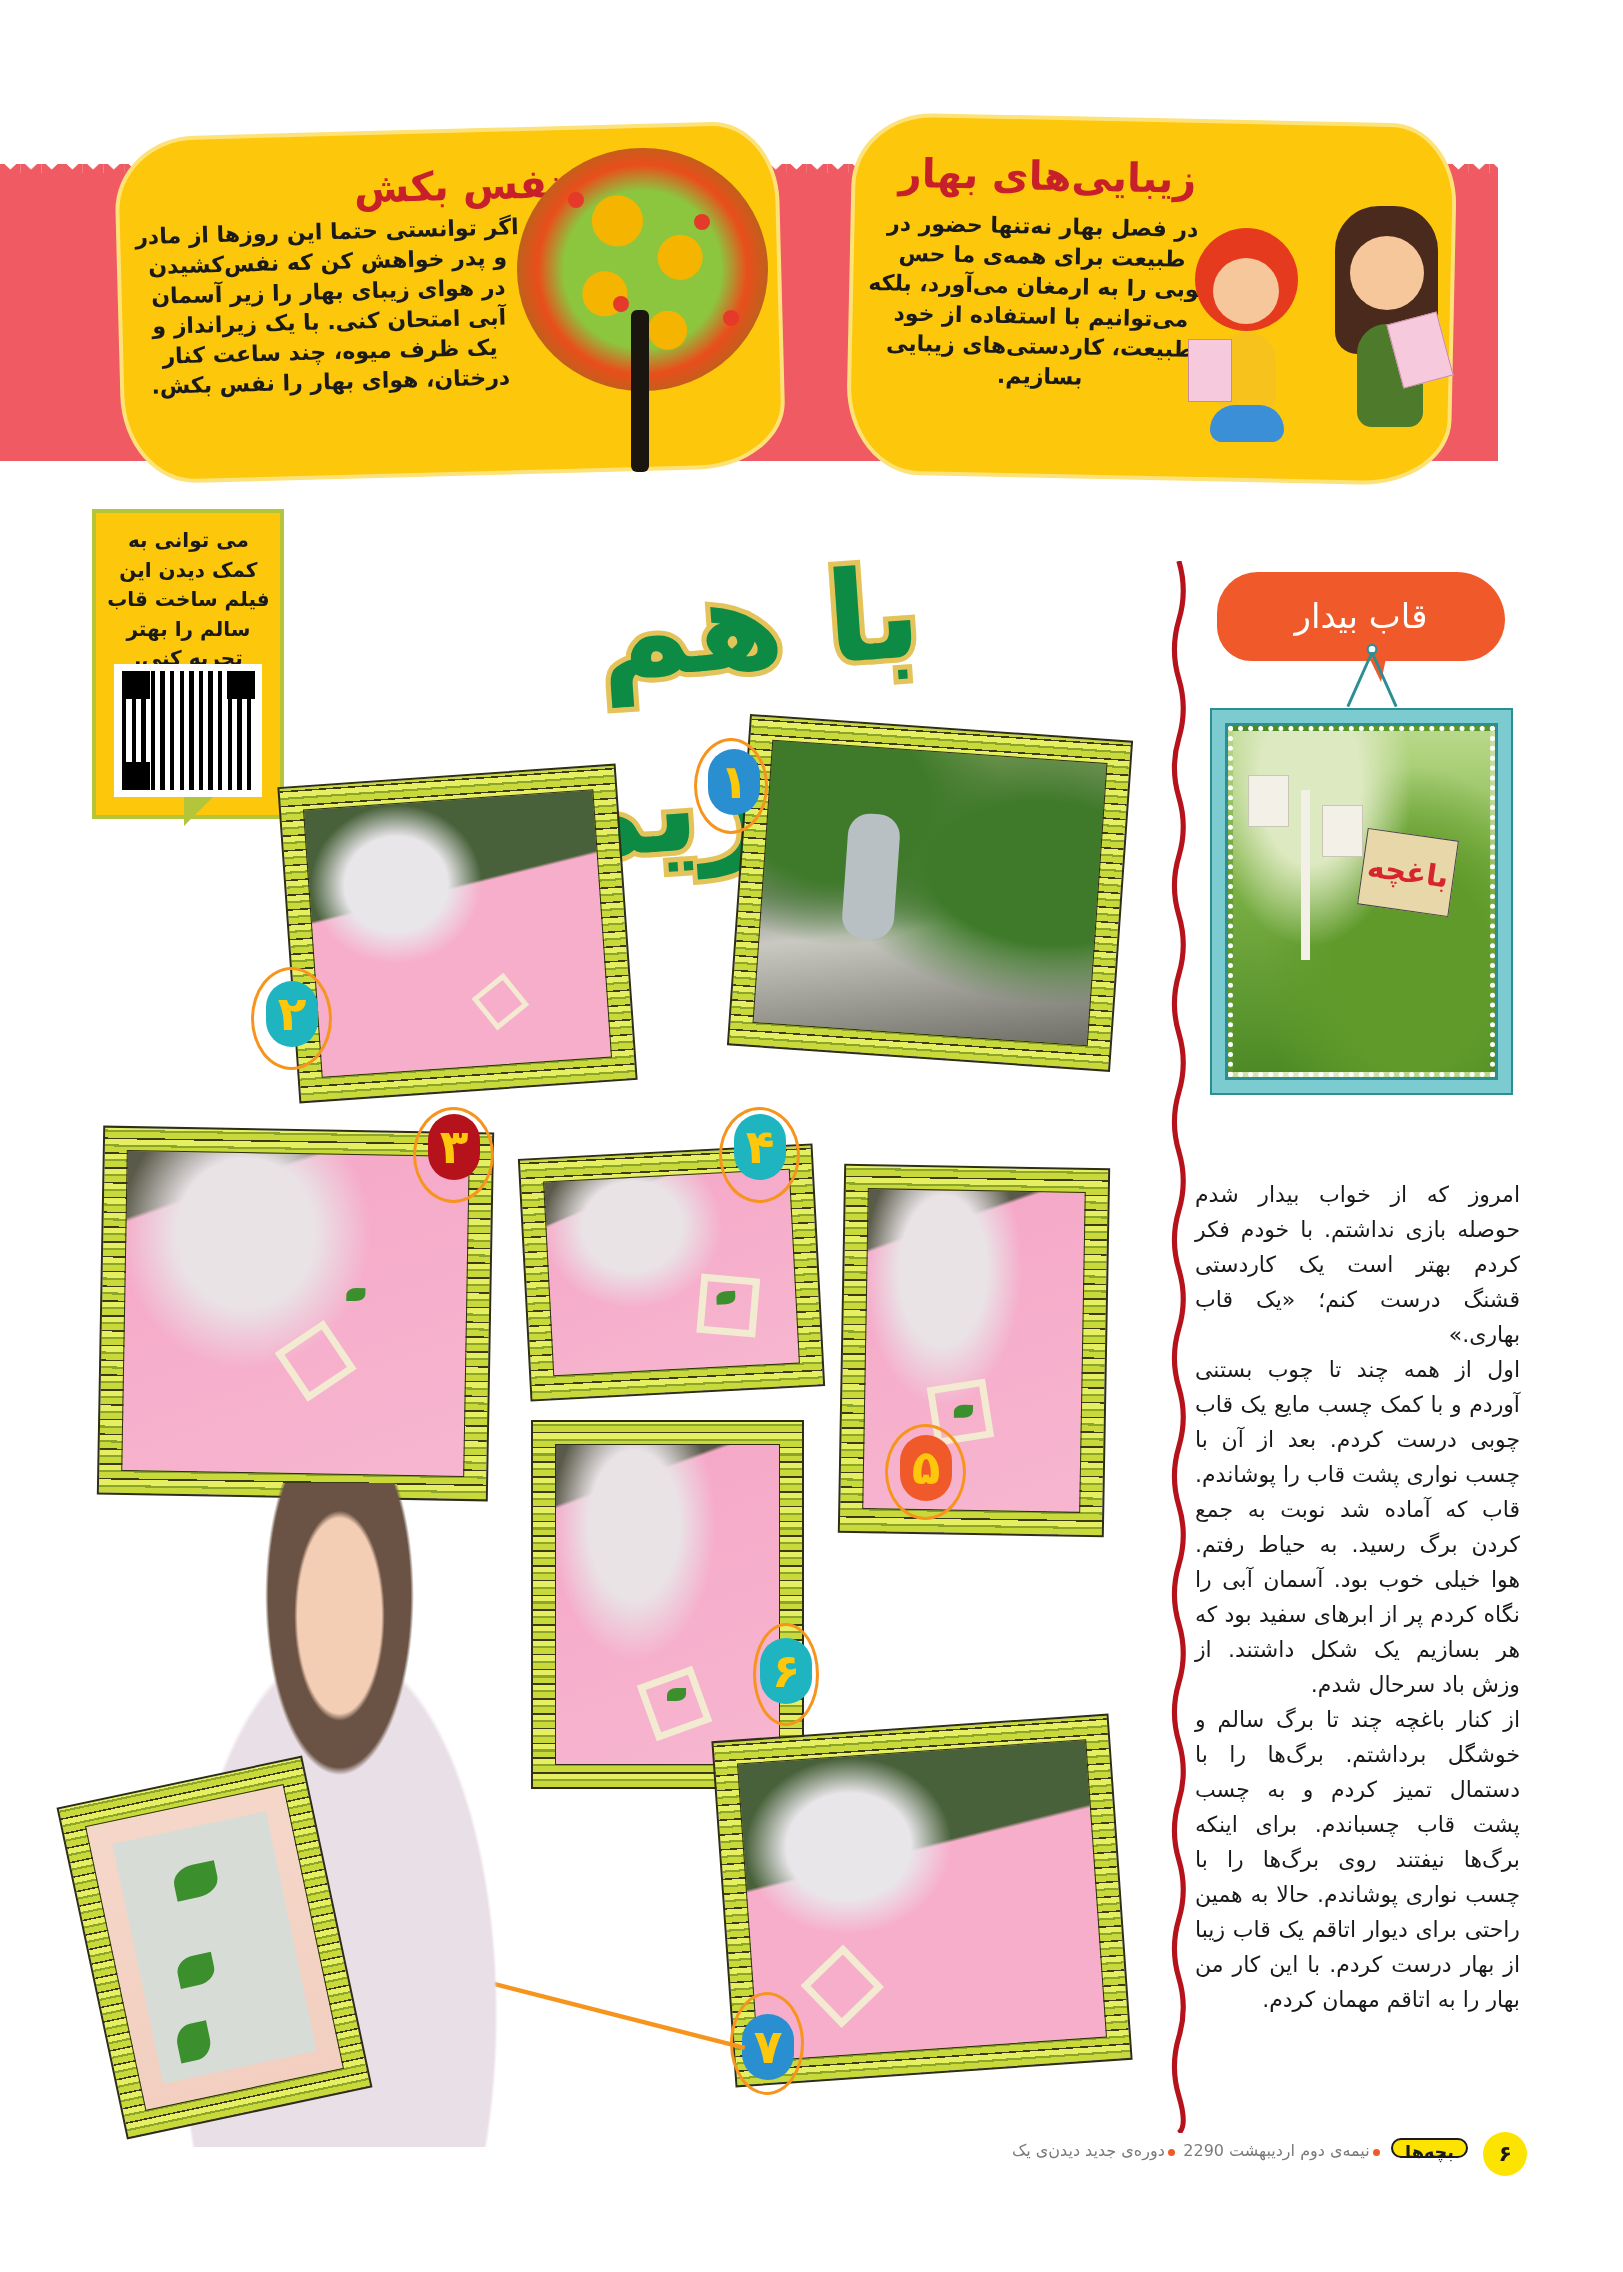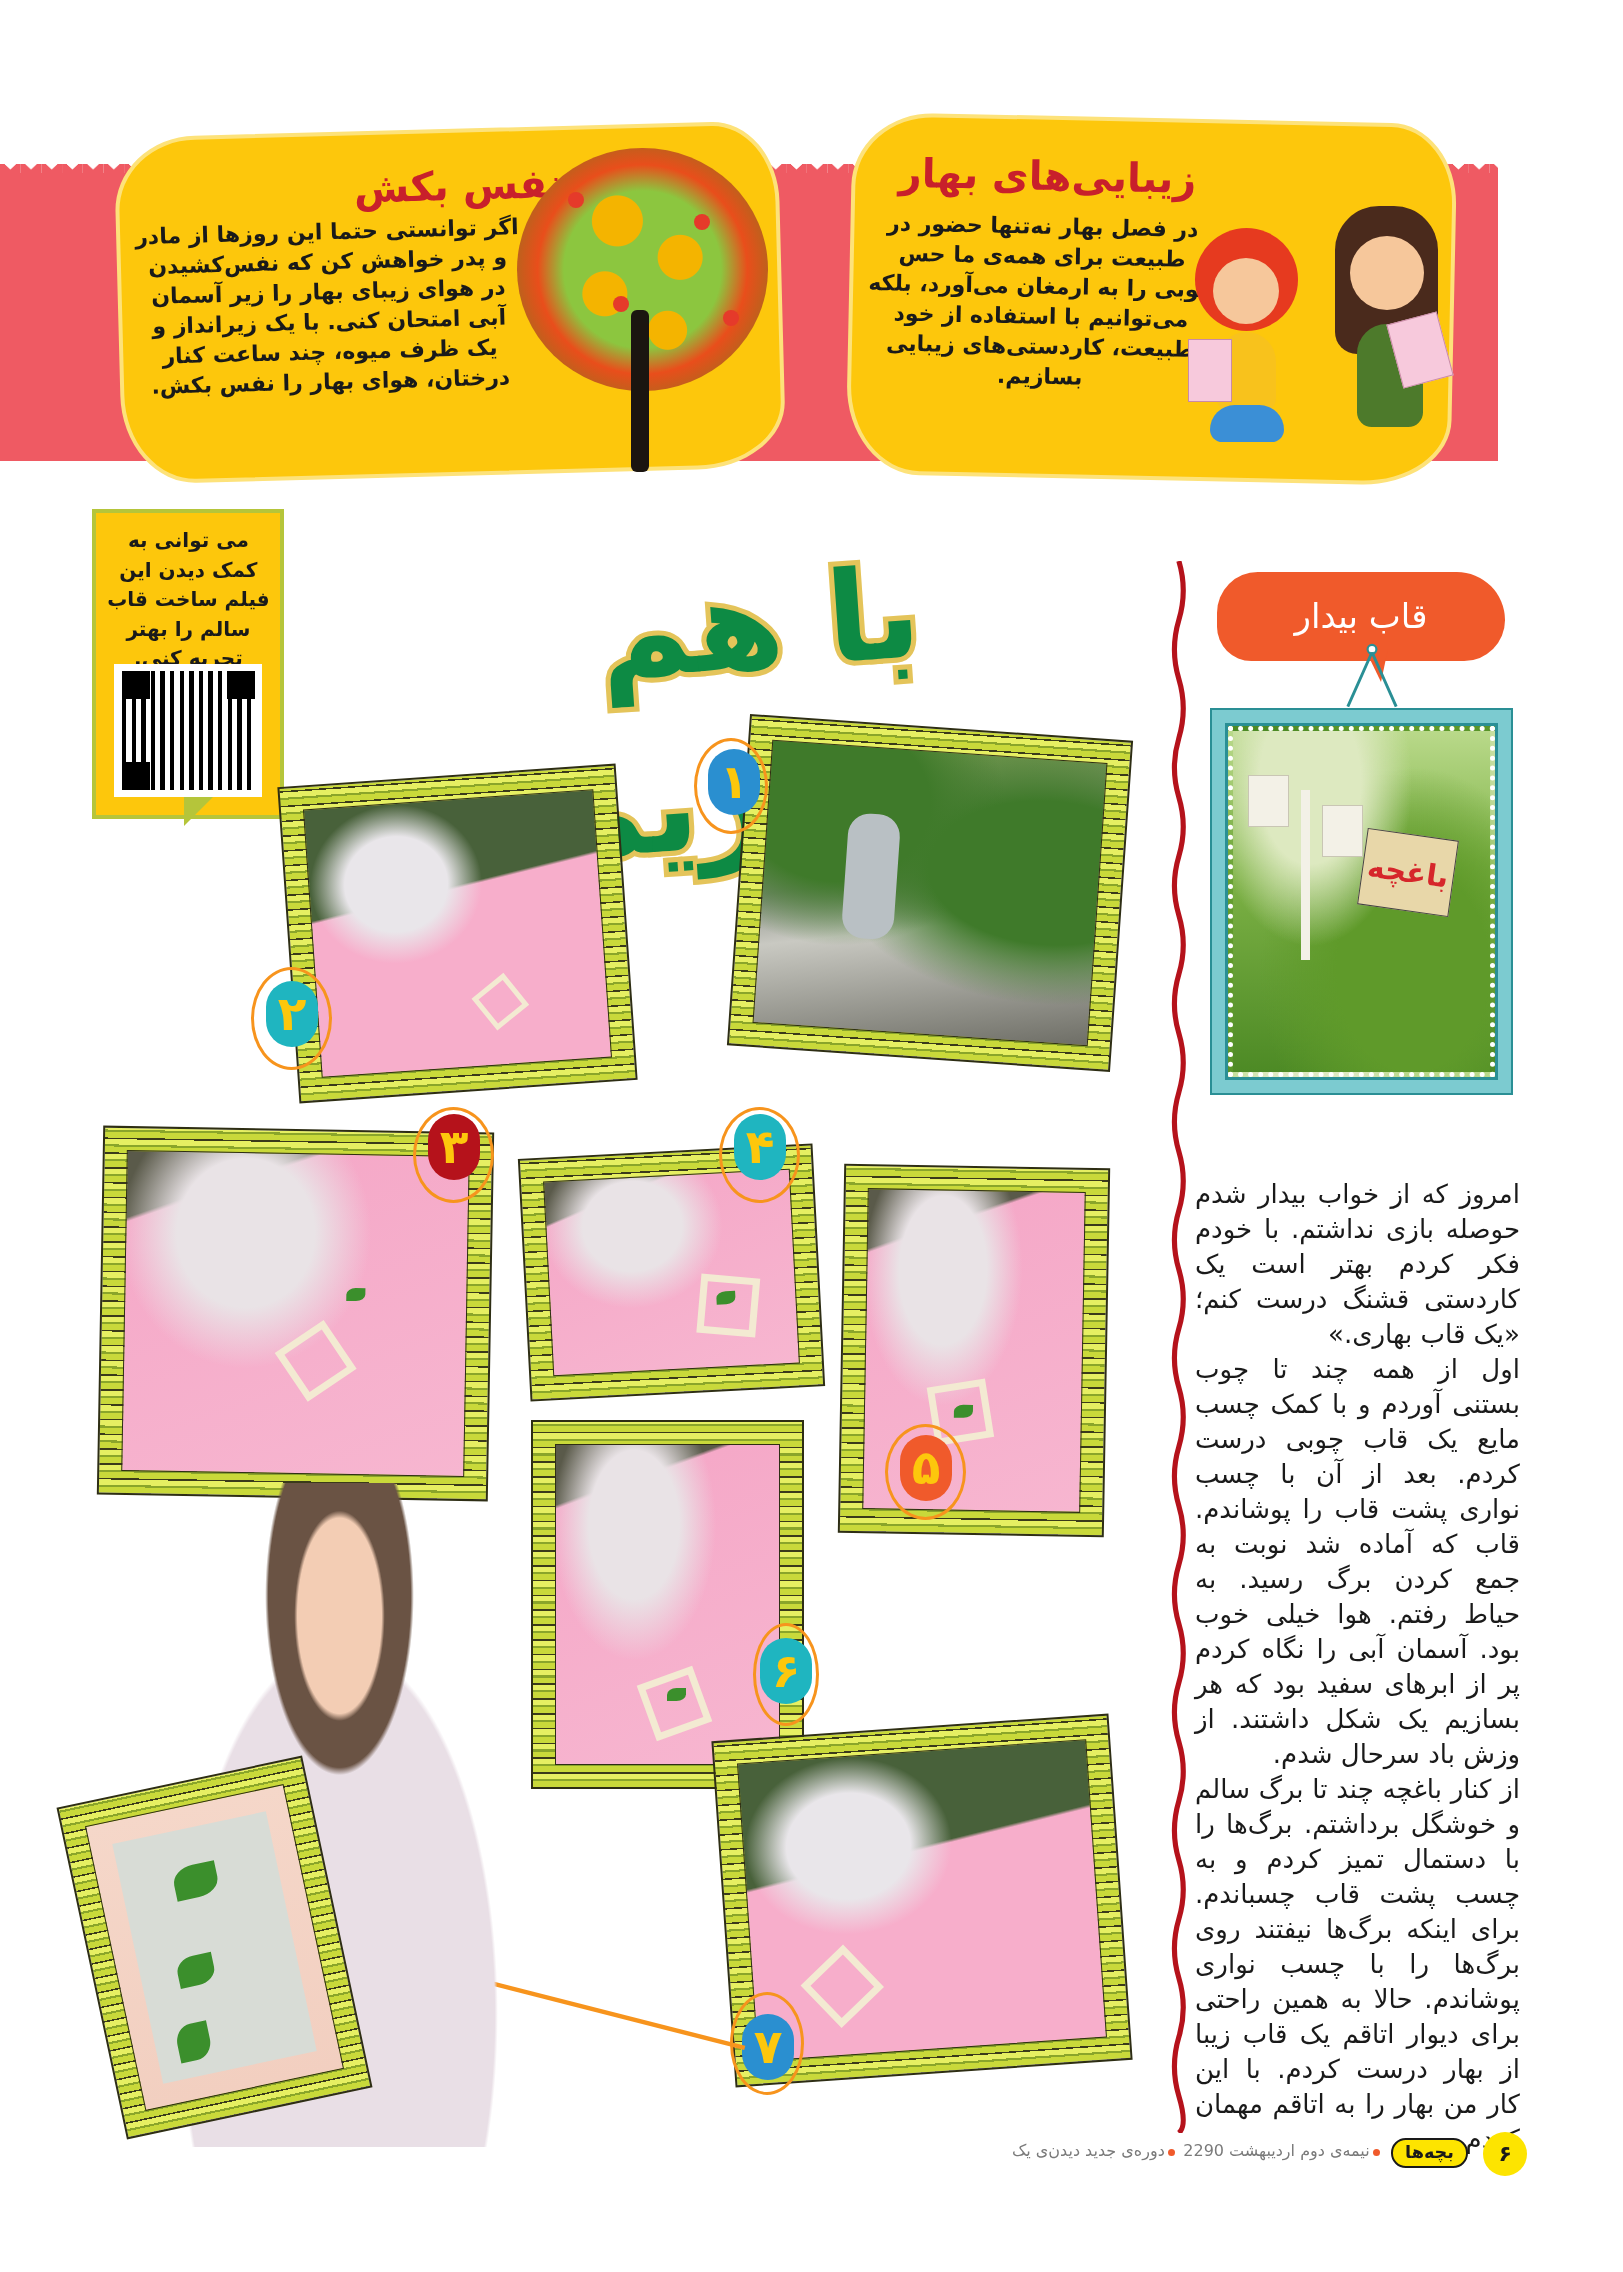--- a/index.html
+++ b/index.html
@@ -87,21 +87,21 @@
   }
   .lamp { position: absolute; background: #f3f1e7; border: 1.5px solid #c9c6b4; }
   .garden-sign {
     position: absolute; left: 129px; top: 103px; width: 92px; height: 77px;
     background: #e8d7a9; transform: rotate(8deg); border: 1.5px solid #444;
     color: #d6262b; font-weight: bold; font-size: 29.5px; text-align: center; line-height: 74px;
   }
 
   .story {
     position: absolute; left: 1195px; top: 1177px; width: 325px;
-    font-size: 26px; line-height: 35px; text-align: justify; text-align-last: right;
+    font-size: 22px; line-height: 35px; text-align: justify; text-align-last: right;
     color: #1a1a1a;
   }
   .story p { margin: 0; }
 
   
   .main-title {
     position: absolute; left: 369px; top: 535px; width: 782px; height: 192px;
     font-size: 125px; font-weight: bold; color: #0d8a44; text-align: center; line-height: 177px;
     -webkit-text-stroke: 10.3px #e4c45a; paint-order: stroke fill;
     transform: rotate(-4deg);
@@ -165,21 +165,21 @@
   }
   .final-frame {
     position: absolute; left: 89px; top: 1778px; width: 251px; height: 339px;
     transform: rotate(-12deg);
   }
   .final-inner { background: linear-gradient(180deg, #f5d7c9, #f2cfc0); position: relative; }
 
   
   .footer { position: absolute; left: 1026px; top: 2132px; width: 516px; height: 44px; direction: rtl; }
   .page-num { position: absolute; right: 14.8px; top: 0; width: 44px; height: 44px; border-radius: 50%; background: #fde400; font-size: 22px; font-weight: bold; text-align: center; line-height: 44px; }
-  .logo { position: absolute; right: 74px; top: 5.9px; width: 77px; height: 30px; border-radius: 14.8px; background: #fde400; border: 2.2px solid #1a1a1a; font-size: 17.7px; font-weight: bold; text-align: center; line-height: 25px; }
+  .logo { position: absolute; right: 74px; top: 5.9px; width: 77px; height: 20px; border-radius: 14.8px; background: #fde400; border: 2.2px solid #1a1a1a; font-size: 17.7px; font-weight: bold; text-align: center; line-height: 25px; }
   .issue { position: absolute; right: 159px; top: 8.9px; font-size: 16px; color: #7a7a7a; white-space: nowrap; }
   .dot { display: inline-block; width: 7.4px; height: 7.4px; border-radius: 50%; background: #f05a2b; margin: 0 3px; }
 </style>
 </head>
 <body>
 
 <div class="band-zigzag"></div>
 <div class="band"></div>
 
 <div class="bubble bubble-left">

